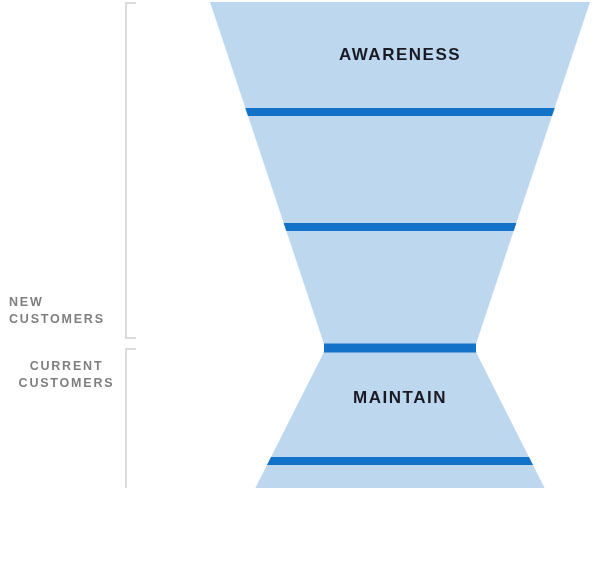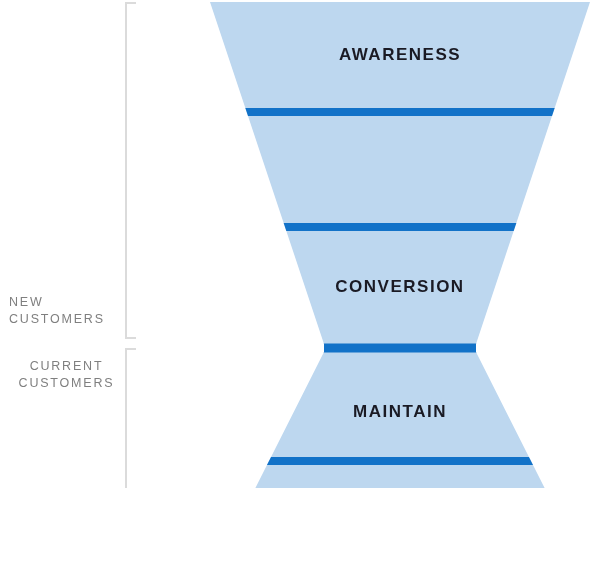--- a/index.html
+++ b/index.html
@@ -21,28 +21,28 @@
     text-align: center;
     font-size: 17px;
     font-weight: 700;
     letter-spacing: 1.5px;
     color: #1a1a24;
     white-space: nowrap;
   }
   .stage-label.s0 { top: 45px; }
   .stage-label.s1 { top: 160px; }
   .stage-label.s2 { top: 277px; }
-  .stage-label.s3 { top: 402px; }
+  .stage-label.s3 { top: 388px; }
   .stage-label.s4 { top: 509px; }
   .side-label {
     position: absolute;
     left: 9px;
     width: 115px;
     font-size: 12.5px;
-    font-weight: 400;
+    font-weight: 700;
     letter-spacing: 1.8px;
     line-height: 17px;
     color: #7f7f7f;
     white-space: pre-line;
     text-align: left;
   }
   .side-label.new { top: 294px; }
   .side-label.current { top: 358px; text-align: center; }
 </style>
 </head>
@@ -64,21 +64,20 @@
       <line x1="250" y1="227" x2="550" y2="227" stroke-width="8" stroke="#1272C8"></line>
       <line x1="290" y1="348" x2="510" y2="348" stroke-width="9" stroke="#1272C8"></line>
       <line x1="240" y1="461" x2="560" y2="461" stroke-width="8" stroke="#1272C8"></line>
     </g>
 
     <path d="M136,3 H126 V338 H136" fill="none" stroke-width="2" stroke="#DBDBDB"></path>
     <path d="M136,349 H126 V567 H136" fill="none" stroke-width="2" stroke="#DBDBDB"></path>
   </svg>
 
   <div class="stage-label s0">AWARENESS</div>
-  <div class="stage-label s2">CONVERSION</div>
   <div class="stage-label s3">MAINTAIN</div>
 
   <div class="side-label new">NEW
 CUSTOMERS</div>
   <div class="side-label current">CURRENT
 CUSTOMERS</div>
 
 </div>
 
 </body></html>

